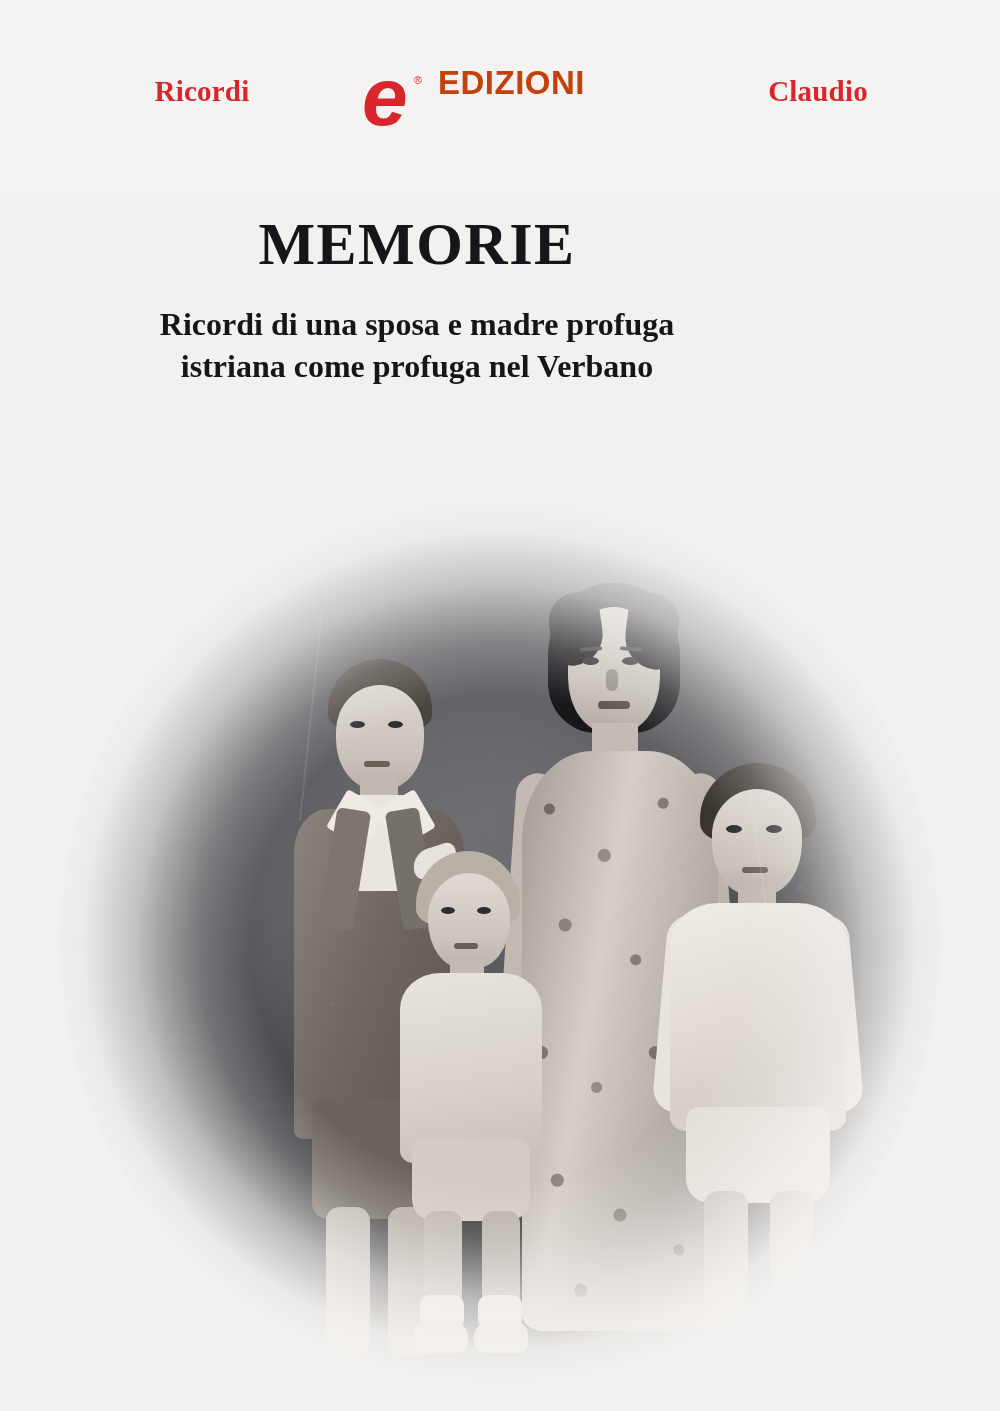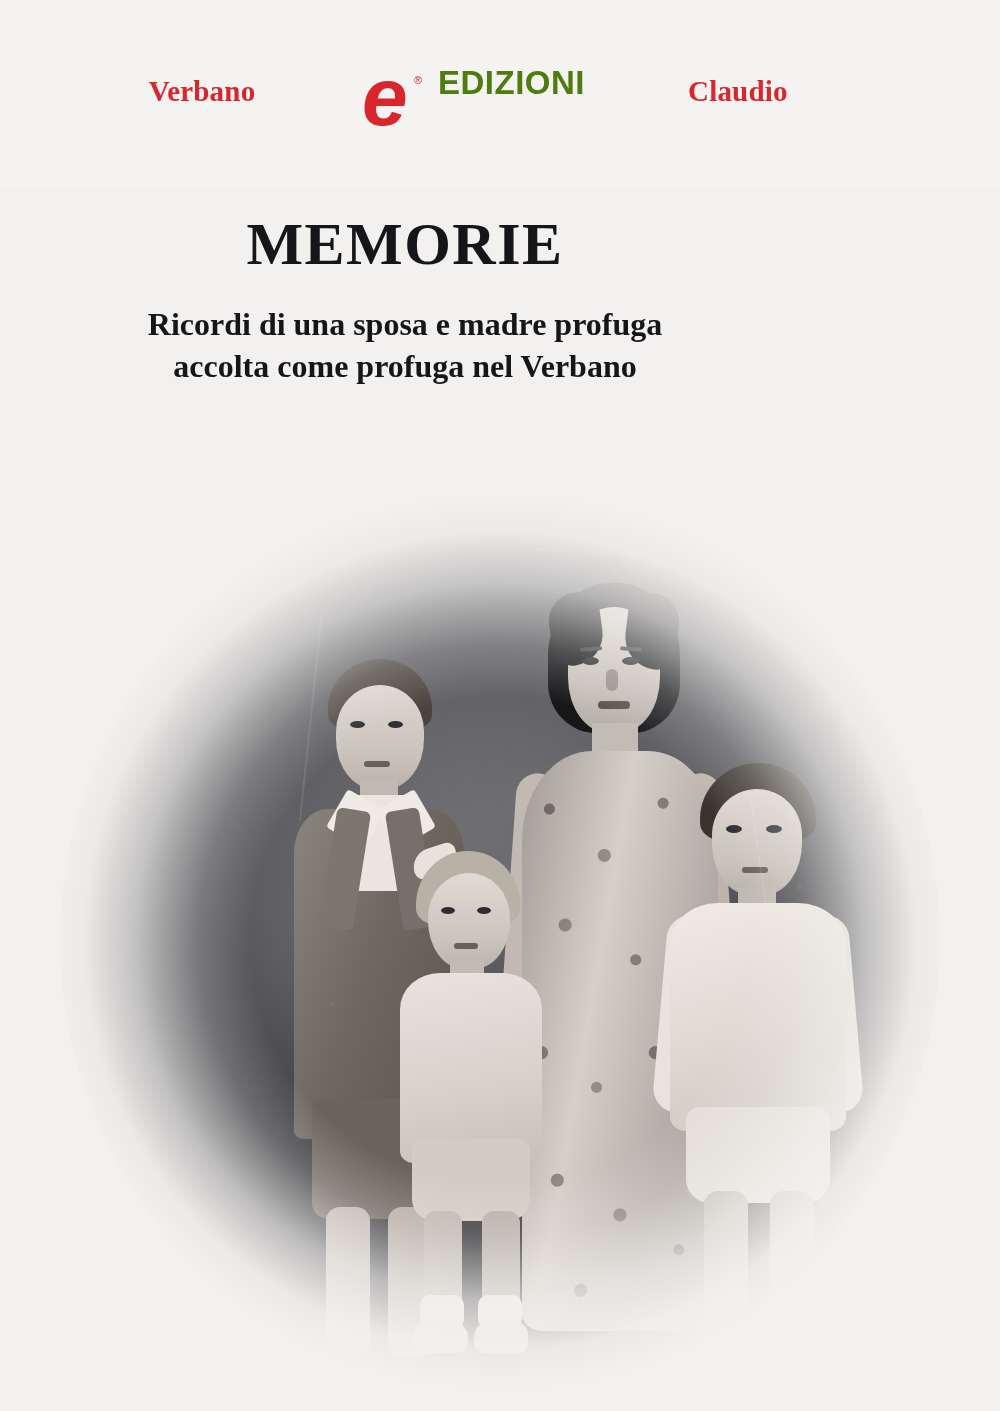--- a/index.html
+++ b/index.html
@@ -36,20 +36,21 @@
     font-weight: bold;
     font-size: 29px;
     line-height: 1.18;
     letter-spacing: 0.2px;
   }
   .author-right {
     position: absolute;
     top: 74px;
     right: 52px;
     width: 260px;
+    text-align: center;
     color: #d8262c;
     font-family: "Liberation Serif", serif;
     font-weight: bold;
     font-size: 29px;
     line-height: 1.18;
     letter-spacing: 0.2px;
   }
 
   
   .publisher {
@@ -88,37 +89,37 @@
   .pub-name {
     position: absolute;
     left: 76px;
     top: 0px;
   }
   .pub-edizioni {
     font-family: "Liberation Sans", sans-serif;
     font-weight: bold;
     font-size: 33px;
     letter-spacing: 0.5px;
-    color: #4d7c0f;
+    color: #c2410c;
     line-height: 1.06;
   }
   .pub-astragalo {
     font-family: "Liberation Sans", sans-serif;
     font-weight: bold;
     font-size: 35px;
     letter-spacing: 0.5px;
     color: #1c1c1c;
     line-height: 1.06;
   }
 
   
   .title-block {
     position: absolute;
     top: 212px;
-    left: 0;
+    left: 12px;
     width: 810px;
     text-align: center;
   }
   .main-title {
     font-family: "Liberation Serif", serif;
     font-weight: bold;
     font-size: 60px;
     line-height: 1.08;
     letter-spacing: 1.5px;
     color: #16161a;
@@ -531,21 +532,21 @@
   .scratch.s3 { left: 470px; top: 60px; width: 130px; height: 2px; transform: rotate(3deg); }
 </style>
 </head>
 <body>
 
 <div id="cover">
 
   <div class="top-band"></div>
 
   <div class="author-left">
-    <div>Verbano</div>
+    <div>Ricordi</div>
   </div>
 
   <div class="publisher">
     <div class="logo-mark">
       <span class="glyph">e</span>
       <span class="reg">®</span>
     </div>
     <div class="pub-name">
       <div class="pub-edizioni">EDIZIONI</div>
     </div>
@@ -554,21 +555,21 @@
   <div class="author-right">
     <div>Claudio</div>
   </div>
 
   <div class="title-block">
     <div class="main-title">
       <div>MEMORIE</div>
     </div>
     <div class="subtitle">
       <div>Ricordi di una sposa e madre profuga</div>
-      <div>accolta come profuga nel Verbano</div>
+      <div>istriana come profuga nel Verbano</div>
     </div>
   </div>
 
   <div class="photo-area">
     <div class="photo-core">
       <div class="mottle"></div>
 
       <div class="fig boy-left">
         <div class="bl-hair"></div>
         <div class="bl-face"></div>

